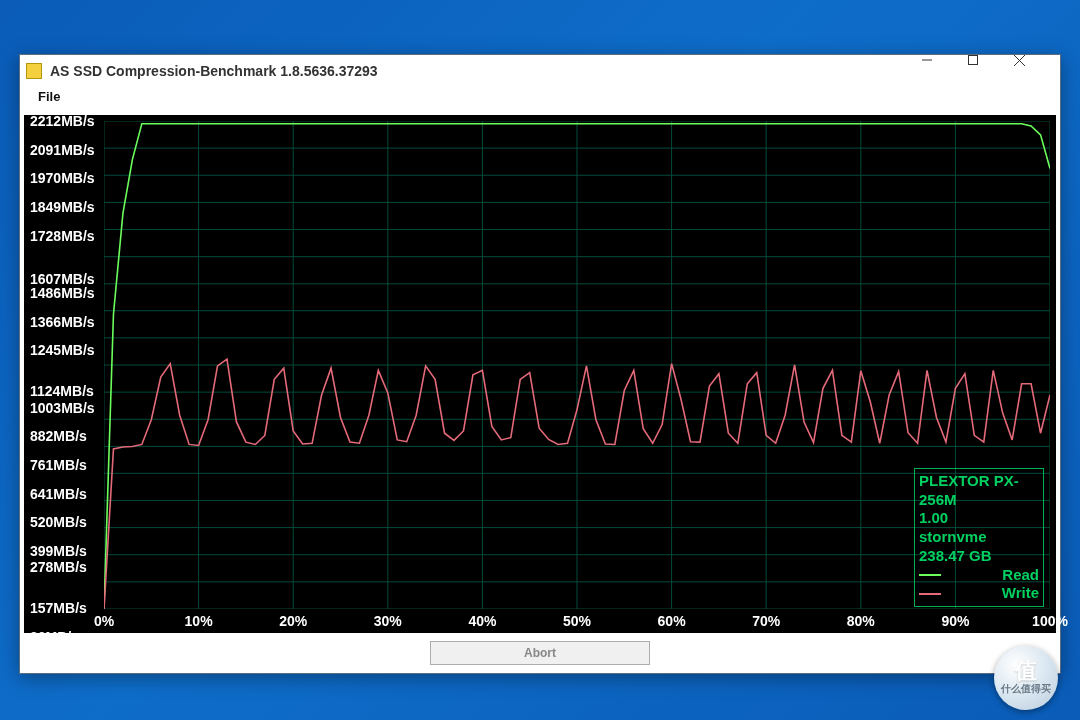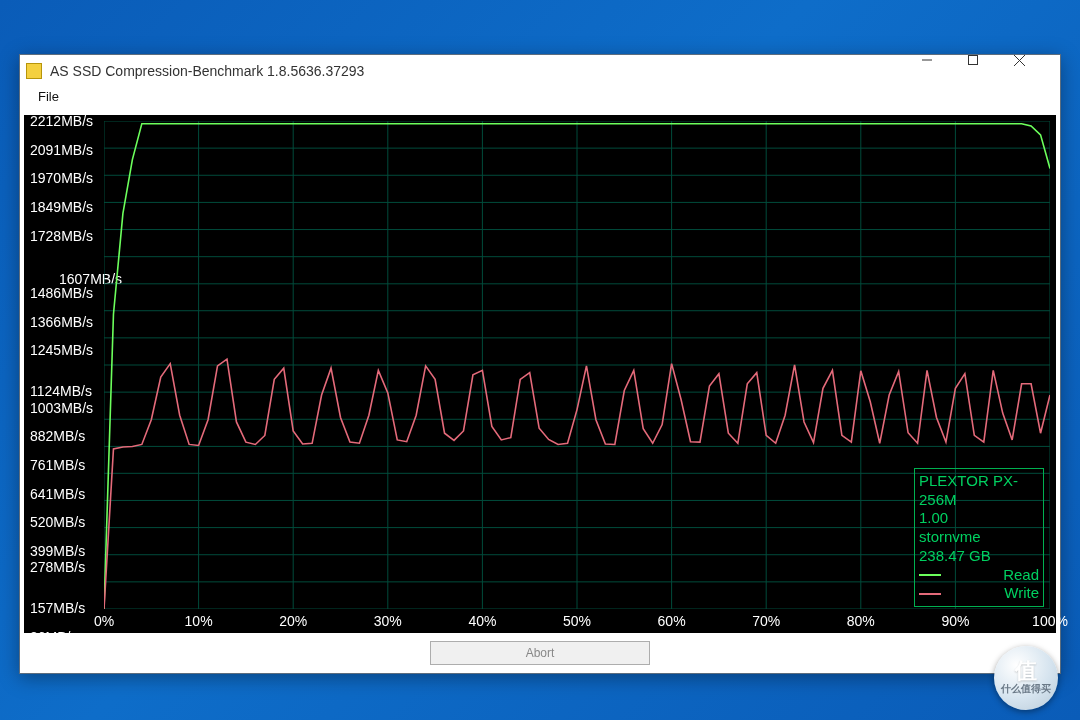--- a/index.html
+++ b/index.html
@@ -12,21 +12,21 @@
     position:relative;
     overflow:hidden;
   }
   .window {
     position:absolute;
     left:19px; top:54px;
     width:1042px; height:620px;
     background:#fff;
     border:1px solid #5d6d7e;
     box-shadow:0 4px 18px rgba(0,0,0,.35);
-    display:flex; flex-direction:column;
+    display:flex; flex-direction:column;font-weight:bold;
   }
   .titlebar {
     height:32px;
     display:flex; align-items:center;
     padding-left:6px;
     background:#fff;
     color:#000;
   }
   .titlebar .icon {
     width:16px; height:16px; margin-right:8px;
@@ -147,21 +147,21 @@
         <div style="top: 435.921px;">399MB/s</div>
         <div style="top: 407.228px;">520MB/s</div>
         <div style="top: 378.535px;">641MB/s</div>
         <div style="top: 350.079px;">761MB/s</div>
         <div style="top: 321.386px;">882MB/s</div>
         <div style="top: 292.693px;">1003MB/s</div>
         <div style="top: 276px;">1124MB/s</div>
         <div style="top: 235.307px;">1245MB/s</div>
         <div style="top: 206.614px;">1366MB/s</div>
         <div style="top: 178.158px;">1486MB/s</div>
-        <div style="top: 164px; margin-left: 29px;">1607MB/s</div>
+        <div style="top: 164px;">1607MB/s</div>
         <div style="top: 120.772px;">1728MB/s</div>
         <div style="top: 92.079px;">1849MB/s</div>
         <div style="top: 63.386px;">1970MB/s</div>
         <div style="top: 34.693px;">2091MB/s</div>
         <div style="top: 6px;">2212MB/s</div>
       </div>
     <div class="plot">
       <svg id="plot-svg" viewBox="0 0 950 510" preserveAspectRatio="none">
           <line x1="0" y1="0" x2="0" y2="510" stroke="#004d3d" stroke-width="1"></line>
           <line x1="95" y1="0" x2="95" y2="510" stroke="#004d3d" stroke-width="1"></line>

